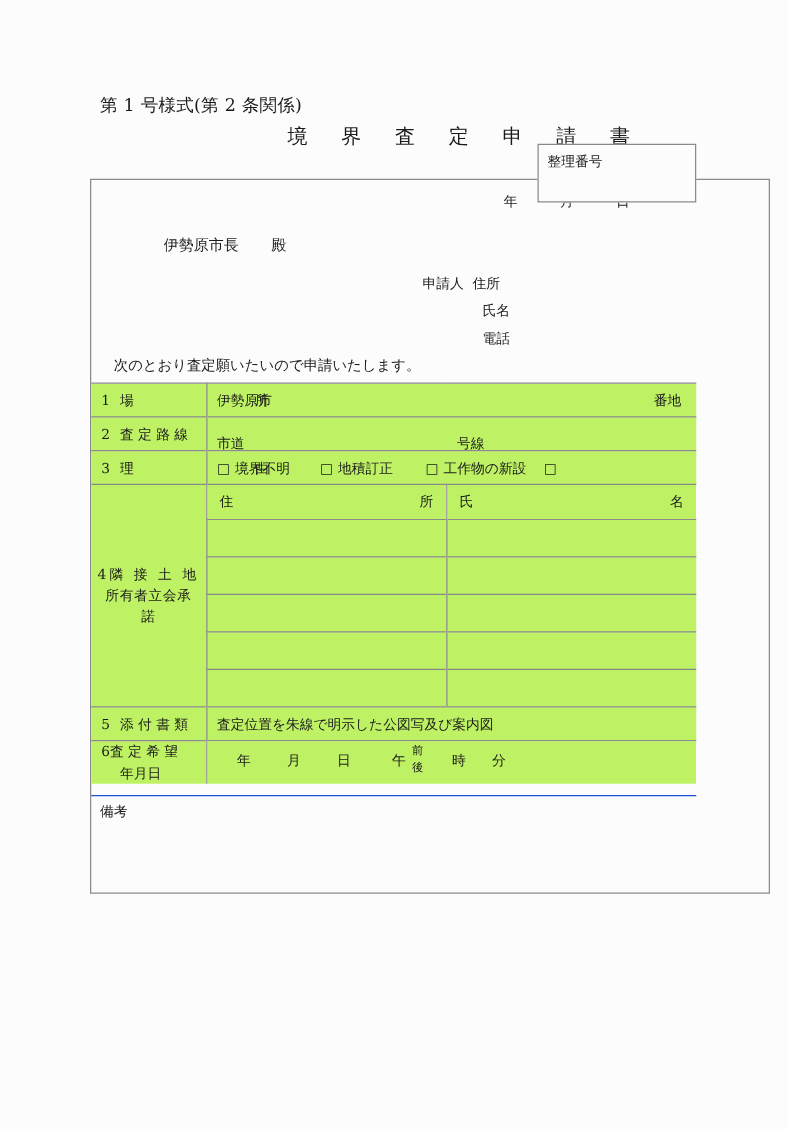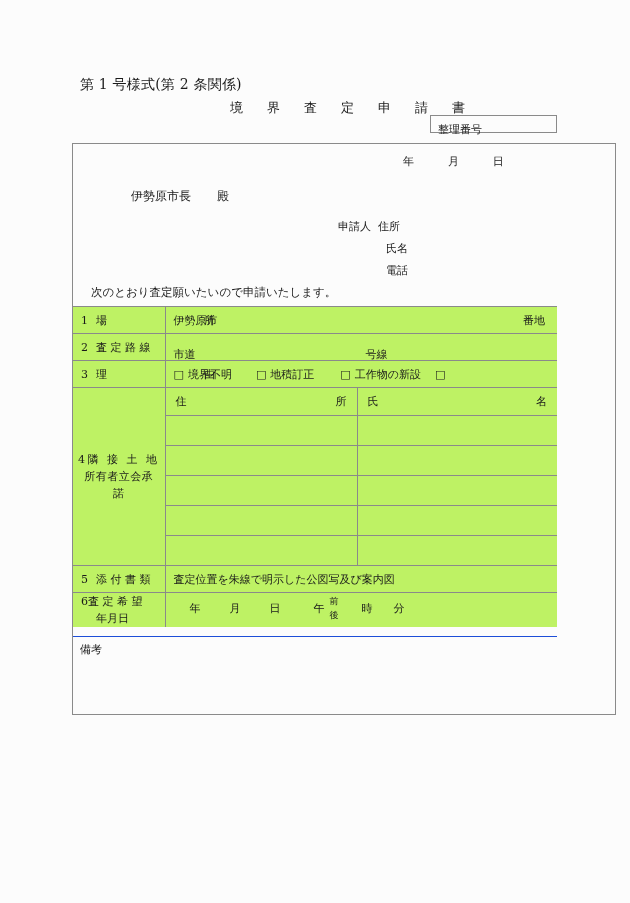--- a/index.html
+++ b/index.html
@@ -32,31 +32,31 @@
     top: 76px;
     font-size: 14px;
     letter-spacing: 0.2px;
     white-space: nowrap;
   }
 
   .doc-title {
     position: absolute;
     left: 230px;
     top: 99px;
-    font-size: 13px;
+    font-size: 16px;
     letter-spacing: 5.5px;
     white-space: nowrap;
   }
 
   .ref-box {
     position: absolute;
     left: 430px;
     top: 115px;
     width: 127px;
-    height: 18px;
+    height: 47px;
     border: 1px solid #8a8a8a;
     background: #fcfcfc;
     box-sizing: border-box;
     z-index: 3;
   }
   .ref-box-label {
     position: absolute;
     left: 7px;
     top: 6px;
     font-size: 11px;

